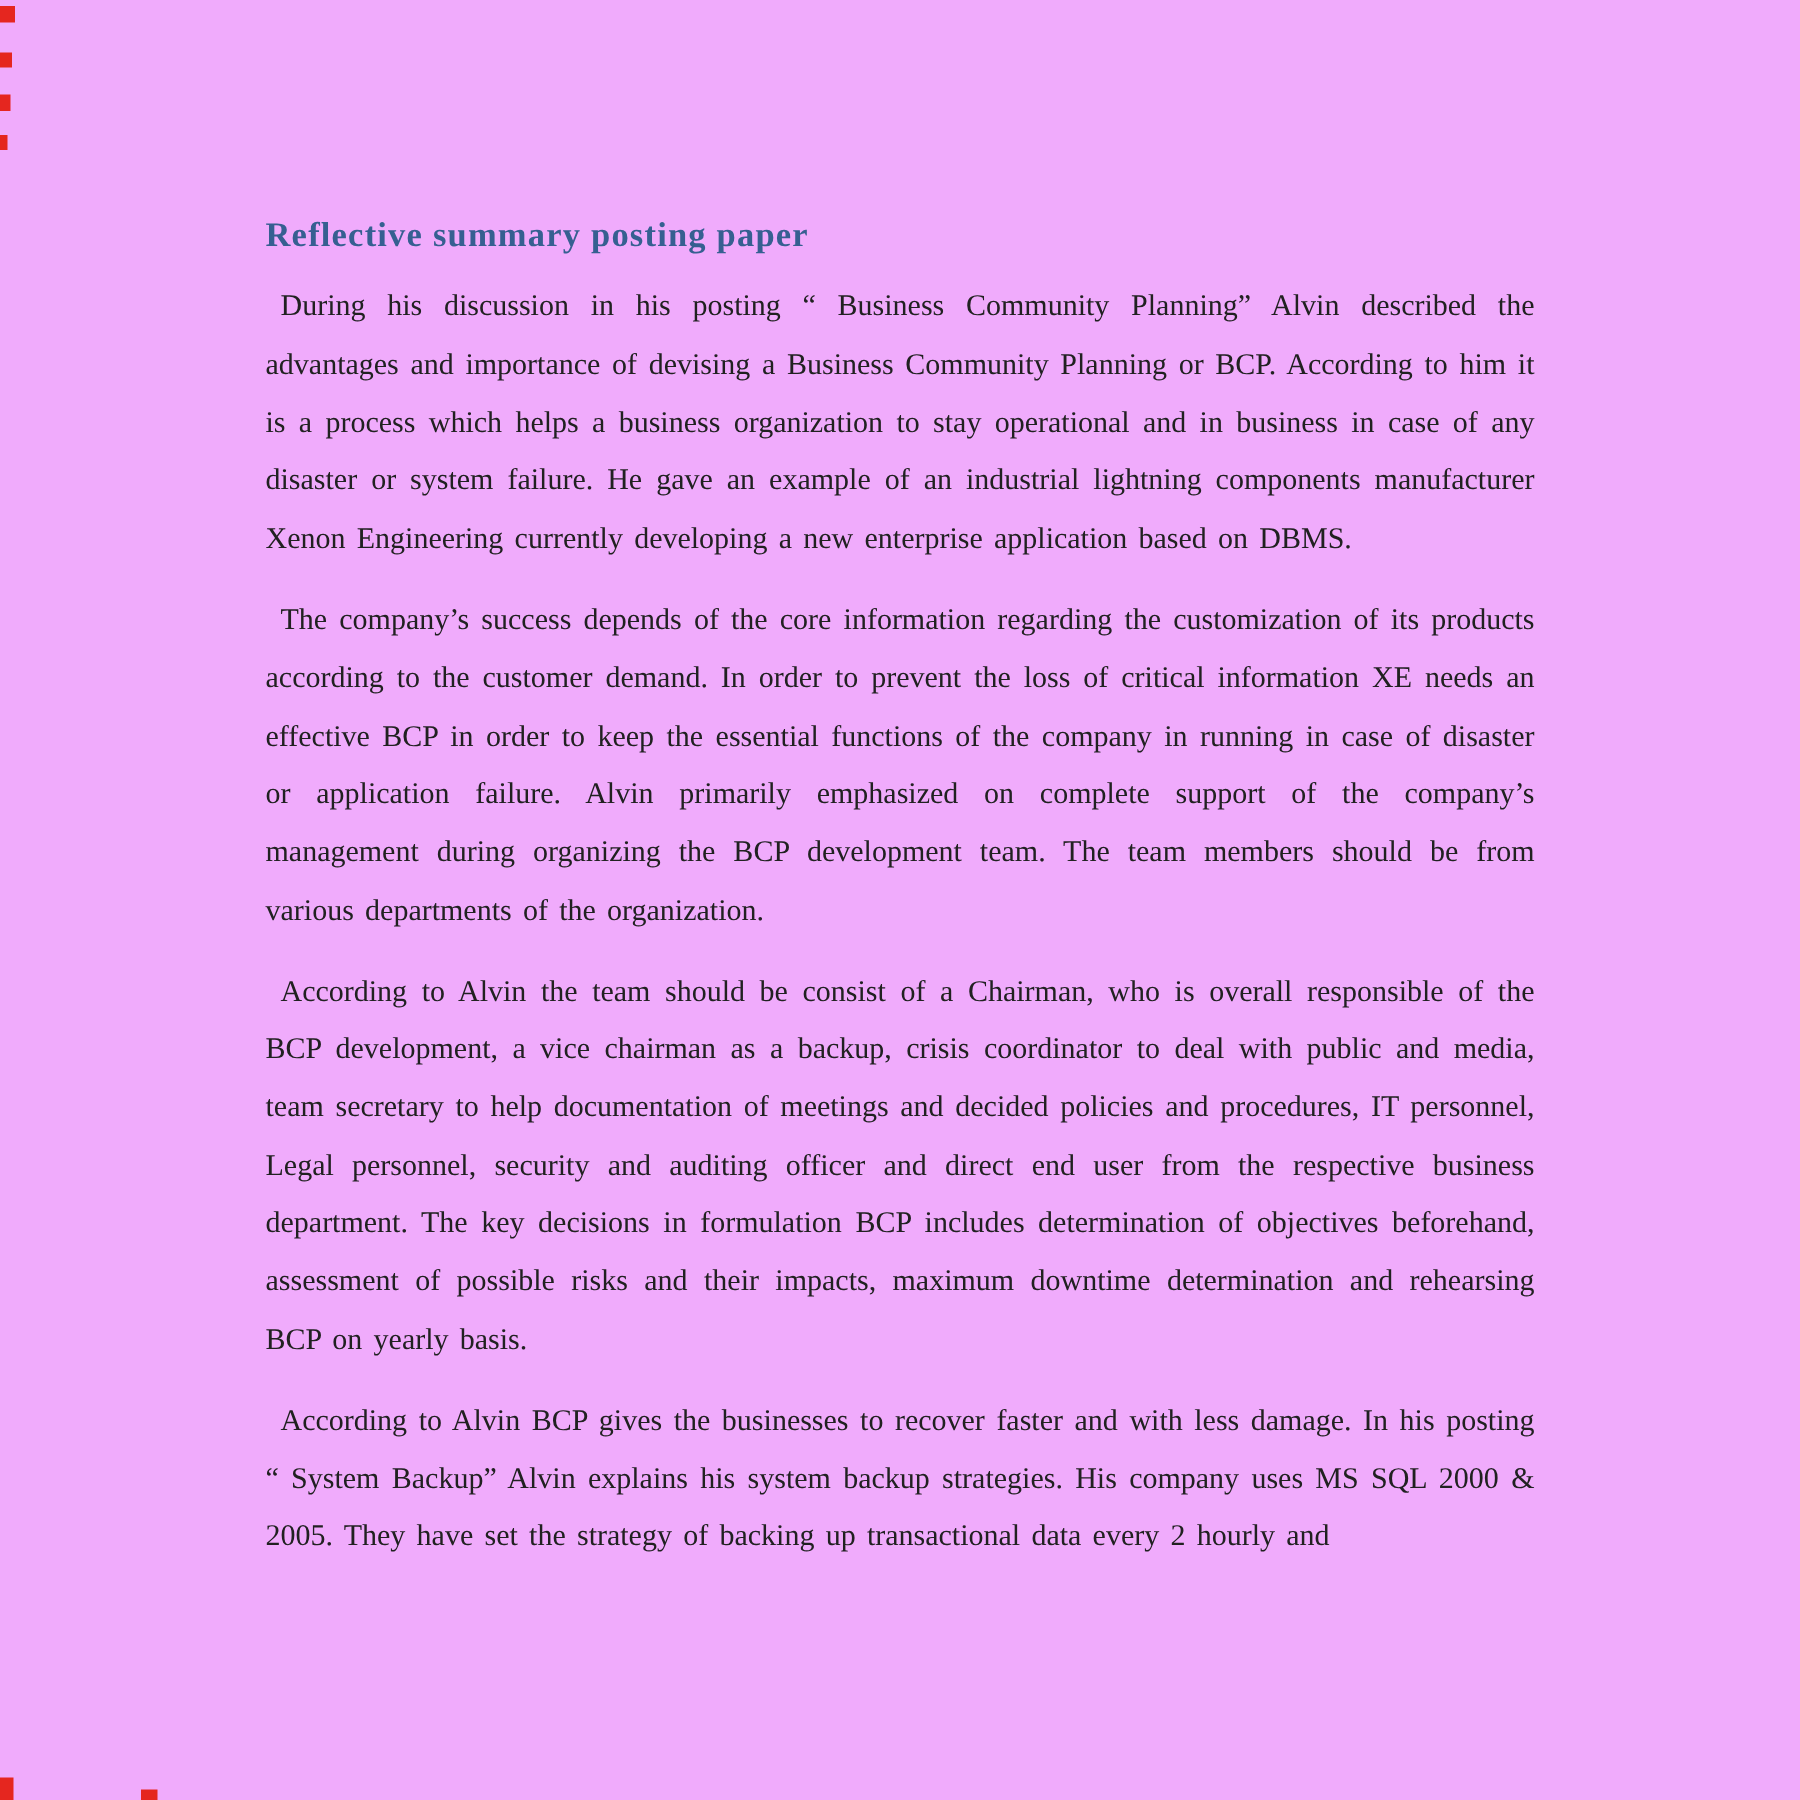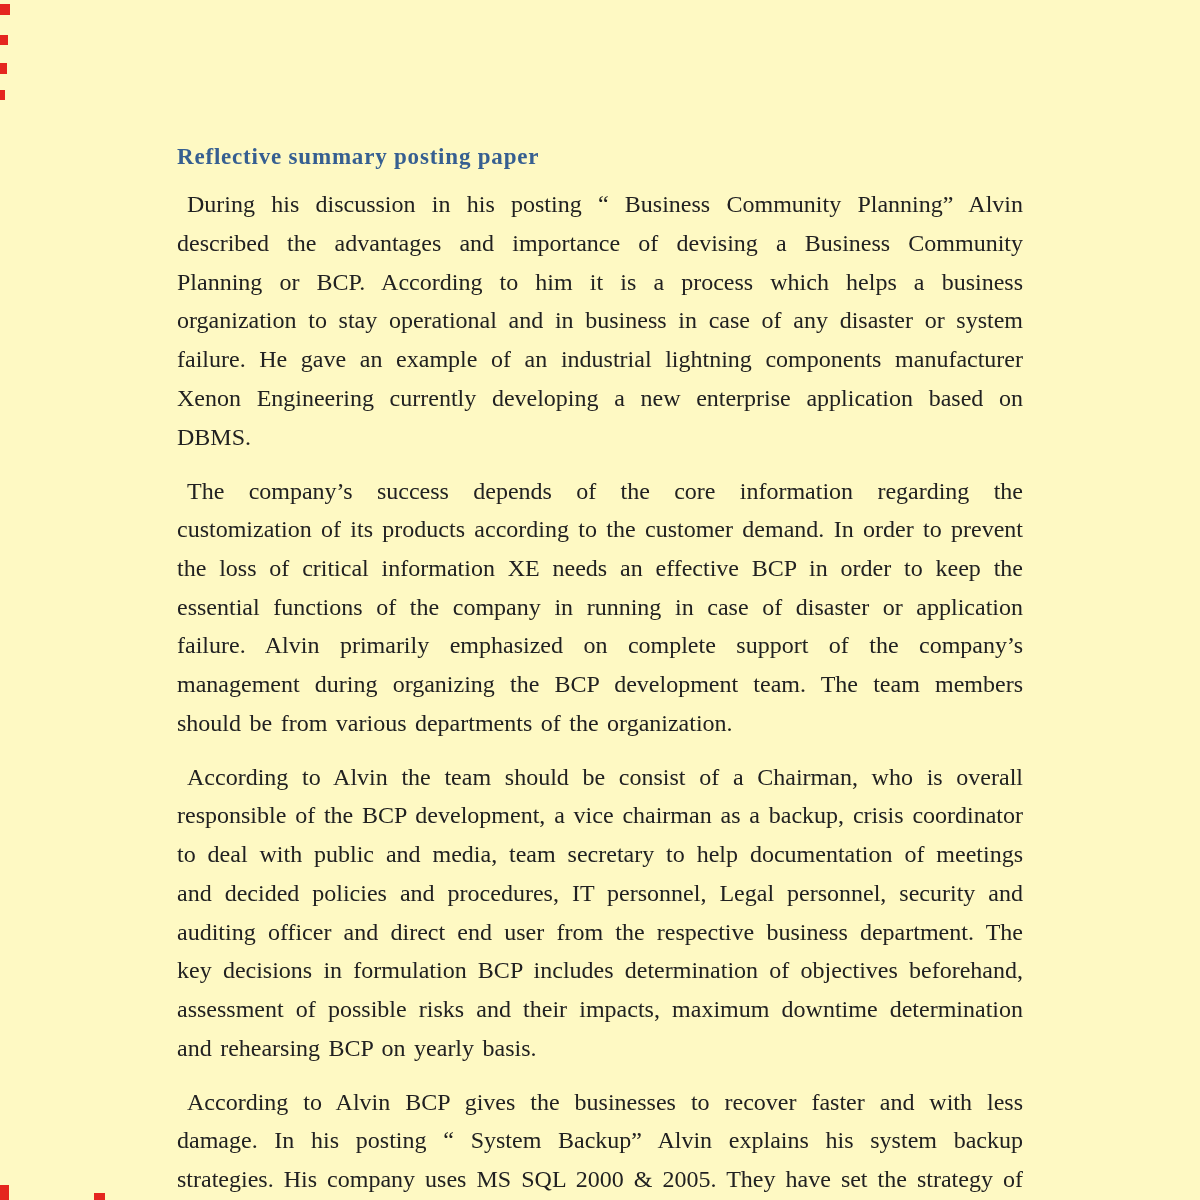--- a/index.html
+++ b/index.html
@@ -12,42 +12,42 @@
     height: 1200px;
     overflow: hidden;
     position: relative;
     font-family: "Liberation Serif", serif;
   }
   .canvas {
     position: absolute;
     left: 0; top: 0;
     width: 1200px;
     height: 1200px;
-    background: #fef9c3;
+    background: #f0abfc;
   }
   .doc {
     position: absolute;
     left: 177px;
     top: 0;
     width: 846px;
     padding-top: 144px;
     color: #212121;
   }
   .doc h1 {
     margin: 0 0 16px 0;
     font-size: 23px;
     line-height: 1.1;
     font-weight: bold;
     letter-spacing: 0.8px;
     color: #365f91;
     font-family: "Liberation Serif", serif;
   }
   .doc p {
     margin: 0 0 15.3px 0;
-    font-size: 24px;
+    font-size: 20px;
     line-height: 38.7px;
     text-align: justify;
     text-indent: 10px;
     word-spacing: 2.5px;
     color: #212121;
   }
   
   .mark {
     position: absolute;
     left: 0;

